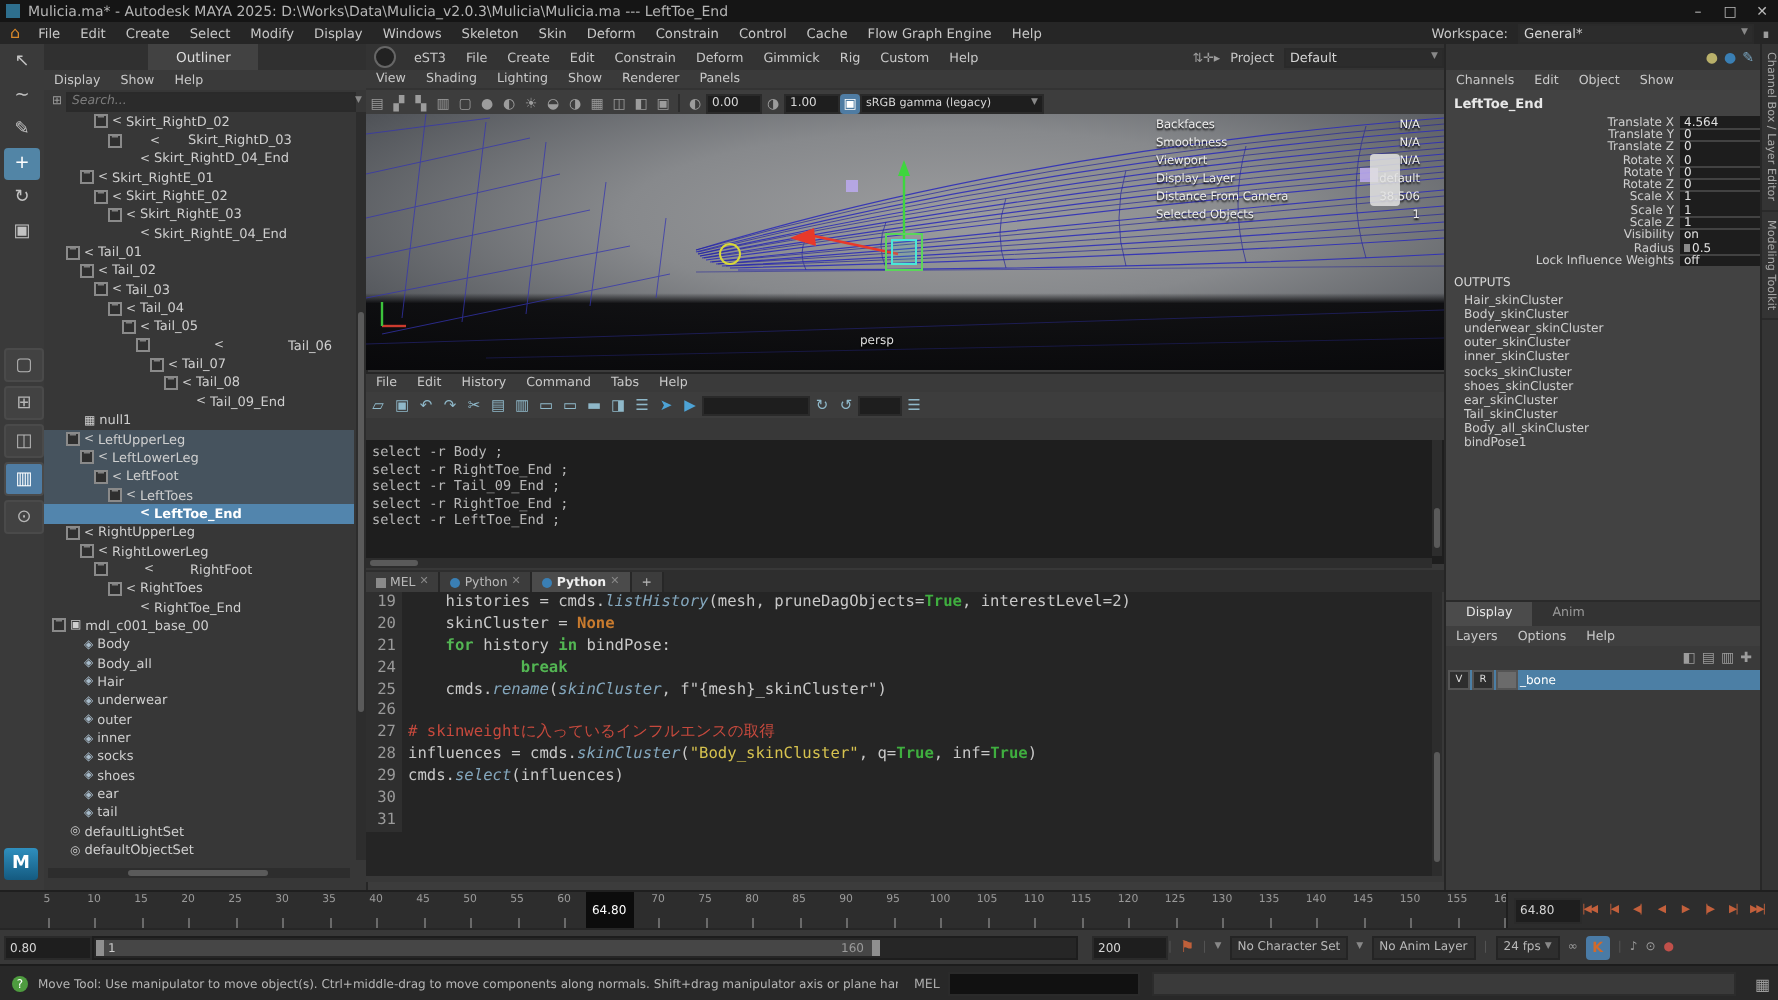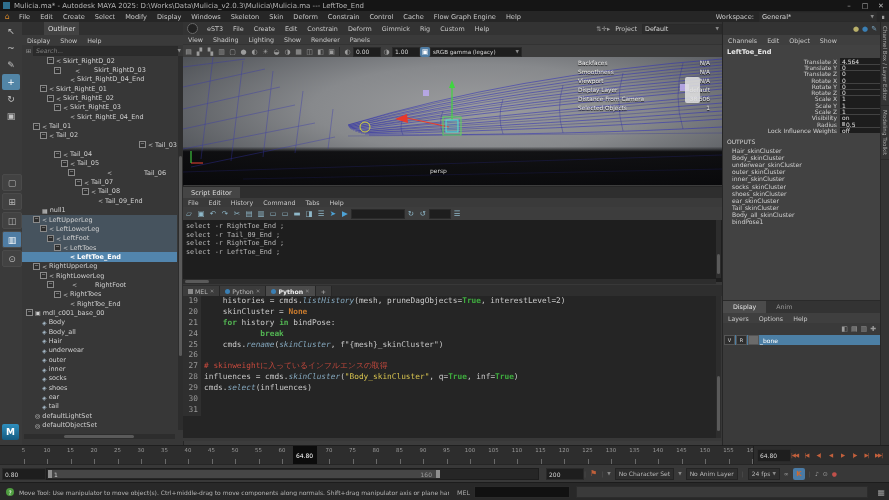--- a/index.html
+++ b/index.html
@@ -24,21 +24,21 @@
   #toolbox{left:0;top:22px;width:22px;height:423px;background:#3a3a3a;border-right:1px solid #2d2d2d;}
   .tool{width:18px;height:16px;margin:1px 2px;display:flex;align-items:center;justify-content:center;font-size:9px;color:#c2c2c2;border-radius:2px;}
   .tool.active{background:#5285a6;color:#fff;}
   #layouts{position:absolute;top:150px;left:0;width:22px;}
   .layoutbtn{width:18px;height:15px;margin:2px;display:flex;align-items:center;justify-content:center;font-size:9px;color:#b5b5b5;border:1px solid #4a4a4a;background:#424242;border-radius:2px;}
   .layoutbtn.active{background:#4f7ca3;color:#fff;}
   #mayalogo{left:2px;top:424px;width:17px;height:16px;background:linear-gradient(#2f8fbe,#145a80);color:#fff;font-weight:bold;font-size:9px;display:flex;align-items:center;justify-content:center;border-radius:2px;}
   
   #outliner{left:22px;top:22px;width:161px;height:423px;background:#373737;border-right:1px solid #262626;}
   #outliner-header{height:13px;background:#303030;}
-  #outliner-tab{background:#424242;height:13px;display:flex;align-items:center;padding:0 4px;margin-left:22px;font-size:6.8px;color:#ddd;}
+  #outliner-tab{background:#424242;height:13px;display:flex;align-items:center;padding:0 14px;margin-left:52px;font-size:6.8px;color:#ddd;}
   #outliner-menus{height:10px;background:#3a3a3a;font-size:6.3px;}
   #outliner-search{height:11px;background:#373737;padding:0 2px;}
   #outliner-search .fld{flex:1;height:8px;background:#2b2b2b;color:#7d7d7d;font-style:italic;font-size:6.2px;}
   #tree{position:absolute;top:34px;left:0;right:6px;bottom:15px;overflow:hidden;}
   .trow{height:9.35px;display:flex;align-items:center;font-size:6.5px;color:#cfcfcf;white-space:nowrap;}
   .trow.hl{background:#46535e;}
   .trow.sel{background:#5285ad;color:#fff;font-weight:bold;}
   .texp{width:5px;height:5px;border:1px solid #8a8a8a;color:#bbb;font-size:5px;line-height:3px;text-align:center;margin-right:2px;flex:none;background:#2f2f2f;}
   .tico{margin-right:2px;font-size:6px;flex:none;}
   .vscroll{position:absolute;width:5px;background:#2d2d2d;}
@@ -257,21 +257,21 @@
         <div class="trow" style="padding-left: 11px;">
           <span class="texp">−</span>
           <span class="tico">&lt;</span>
           <span>Tail_01</span>
         </div>
         <div class="trow" style="padding-left: 18px;">
           <span class="texp">−</span>
           <span class="tico">&lt;</span>
           <span>Tail_02</span>
         </div>
-        <div class="trow" style="padding-left: 25px; justify-content: flex-end;">
+        <div class="trow" style="padding-left: 25px;">
           <span class="texp">−</span>
           <span class="tico">&lt;</span>
           <span>Tail_03</span>
         </div>
         <div class="trow" style="padding-left: 32px;">
           <span class="texp">−</span>
           <span class="tico">&lt;</span>
           <span>Tail_04</span>
         </div>
         <div class="trow" style="padding-left: 39px;">
@@ -587,23 +587,20 @@
             <span>Selected Objects</span>
             <span>1</span>
           </div>
         </div>
       <div id="inview-box"></div>
       <div id="cam-label">persp</div>
     </div>
   </div>
 
   <div id="scripted" class="abs">
-    <div id="se-header" class="row">
-      <span id="se-tabtitle">Script Editor</span>
-    </div>
     <div id="se-menus" class="row">
         <span class="mi">File</span>
         <span class="mi">Edit</span>
         <span class="mi">History</span>
         <span class="mi">Command</span>
         <span class="mi">Tabs</span>
         <span class="mi">Help</span>
       </div>
     <div id="se-toolbar" class="row">
       <span id="se-icons" class="row">
@@ -622,20 +619,21 @@
           <span class="ico" style="color: rgb(77, 163, 214);">➤</span>
           <span class="ico" style="color: rgb(77, 163, 214);">▶</span>
         </span>
       <span class="fld" style="width:48px;height:8px"></span>
       <span class="ico">↻</span>
       <span class="ico">↺</span>
       <span class="fld" style="width:16px;height:8px"></span>
       <span class="ico">☰</span>
     </div>
     <div id="history">
+        <div>select -r Body ;</div>
         <div>select -r RightToe_End ;</div>
         <div>select -r Tail_09_End ;</div>
         <div>select -r RightToe_End ;</div>
         <div>select -r LeftToe_End ;</div>
       </div>
     <div class="vscroll" style="right:1px;top:33px;height:58px">
         <div class="vthumb" style="top:34px;height:20px"></div>
       </div>
     <div class="hscroll" style="left:0;width:533px;top:92px">
         <div class="hthumb" style="left:2px;width:24px"></div>

